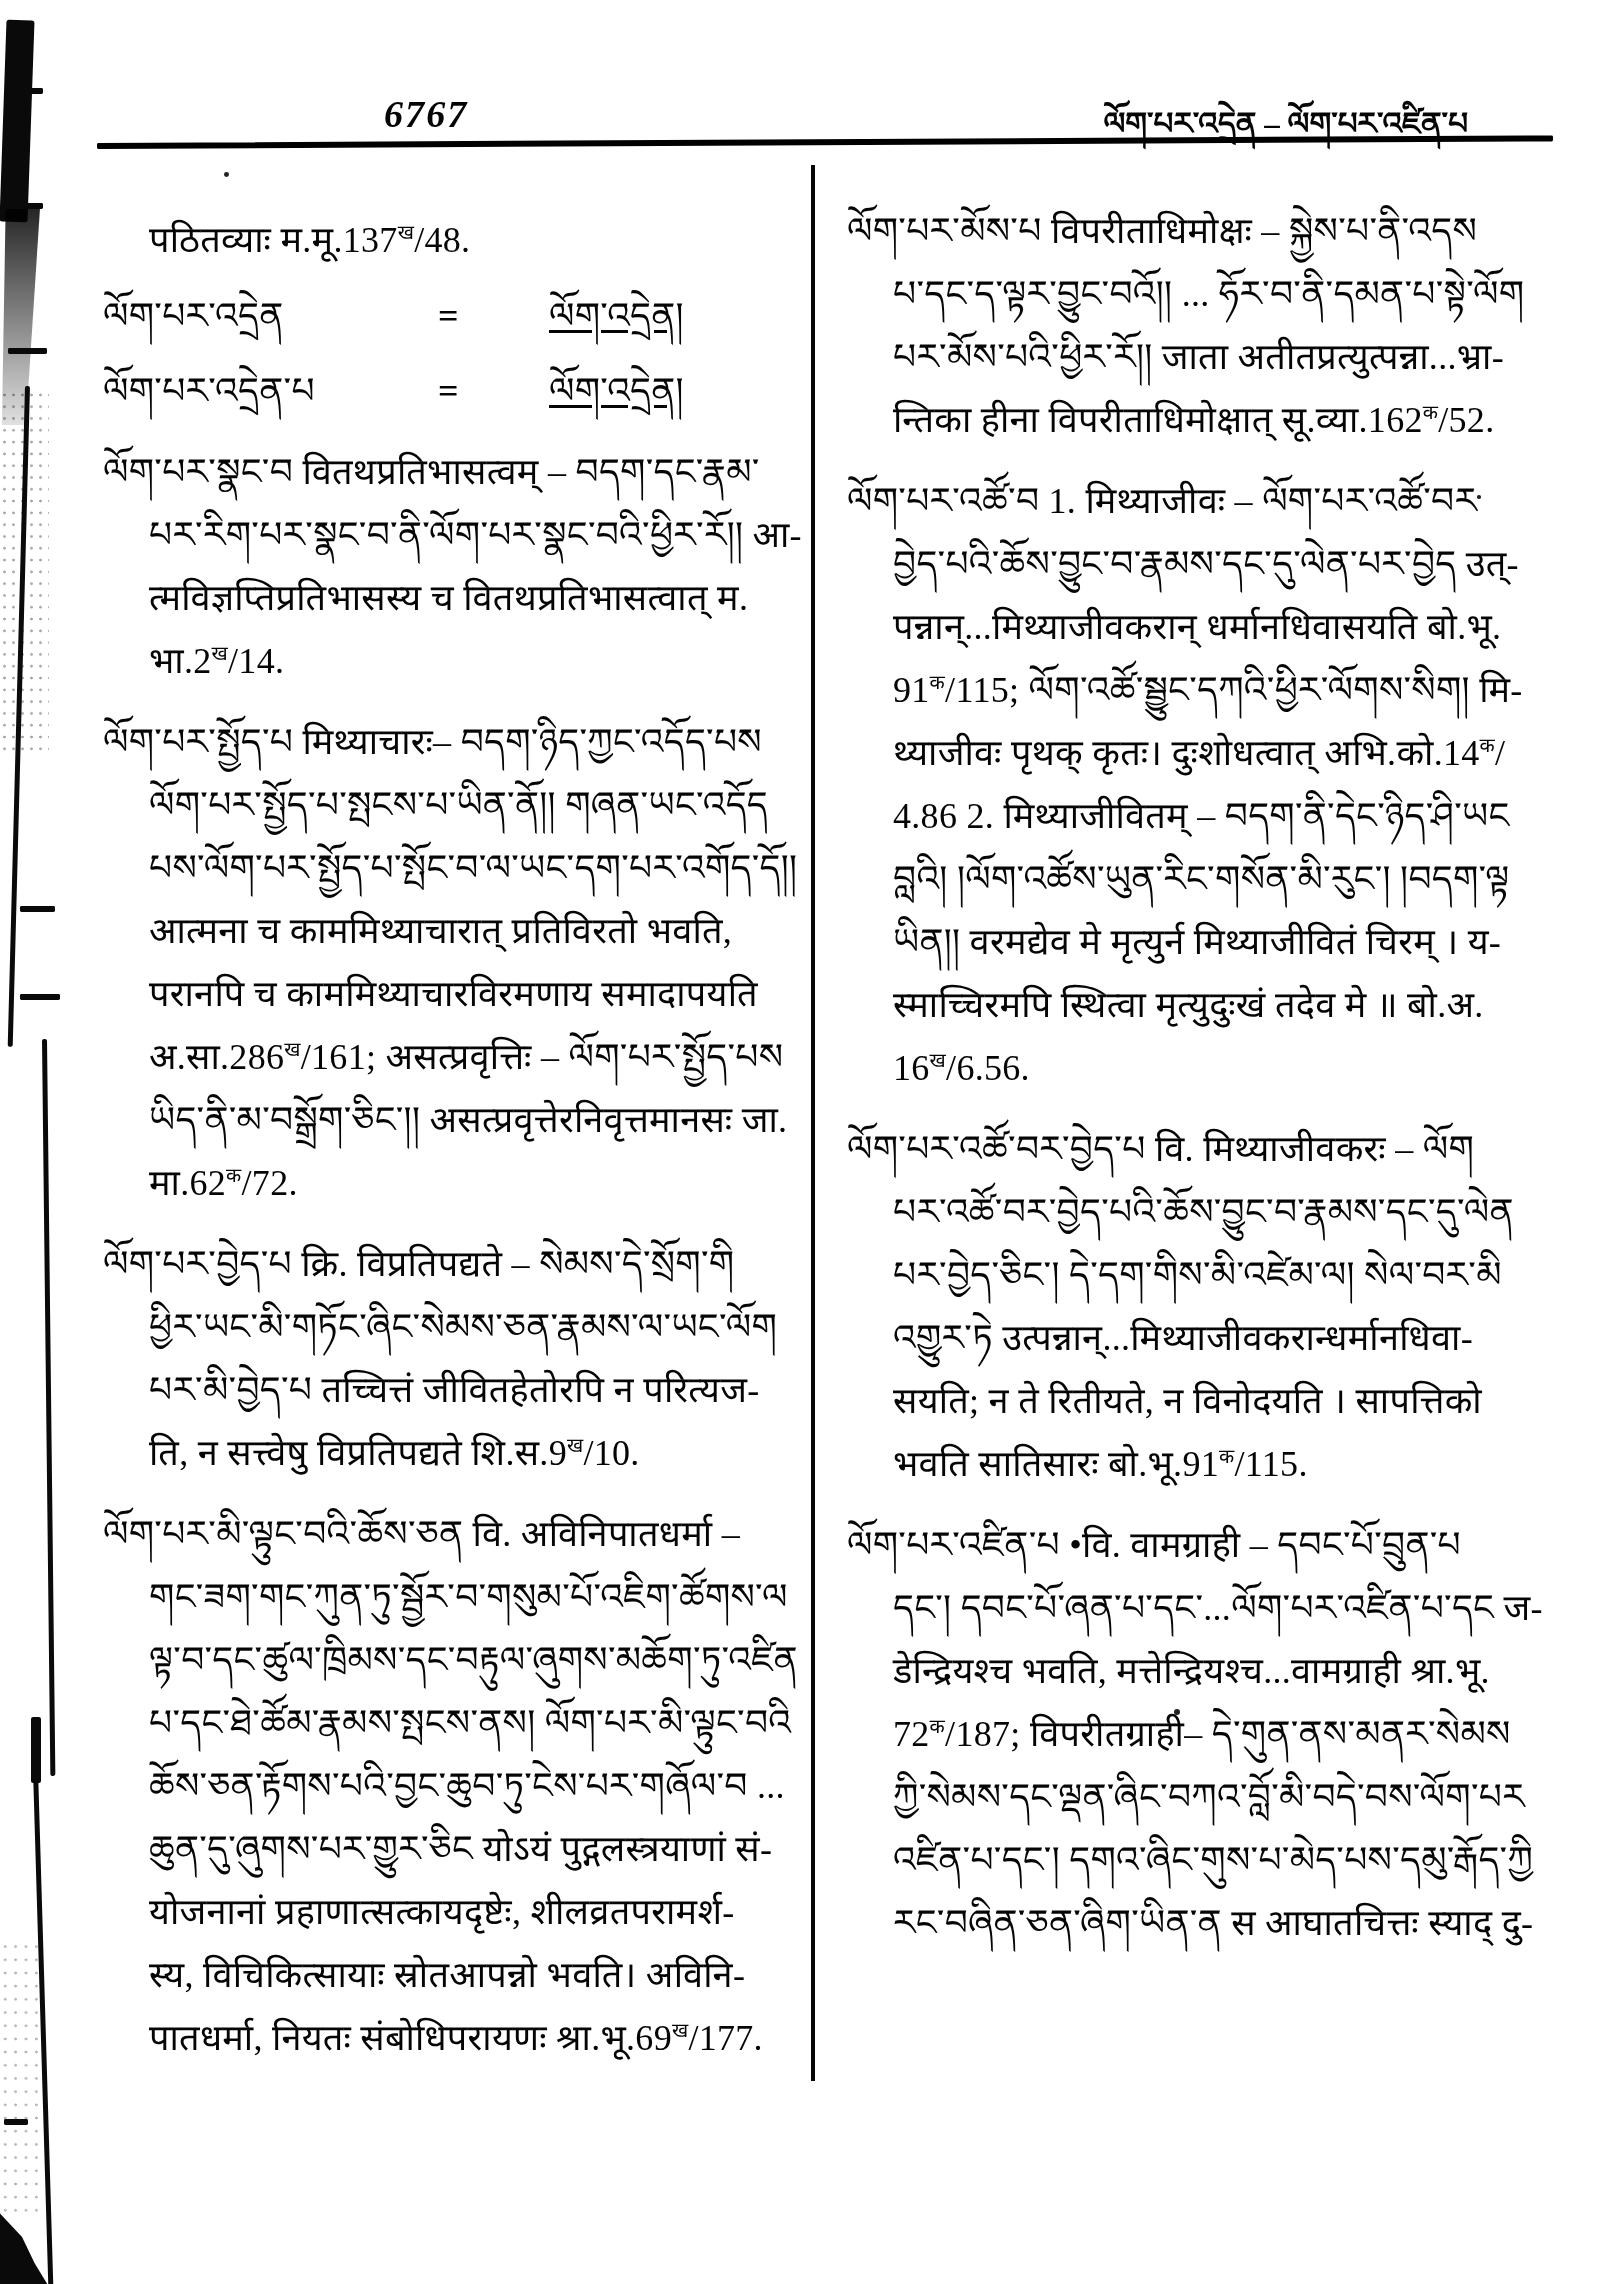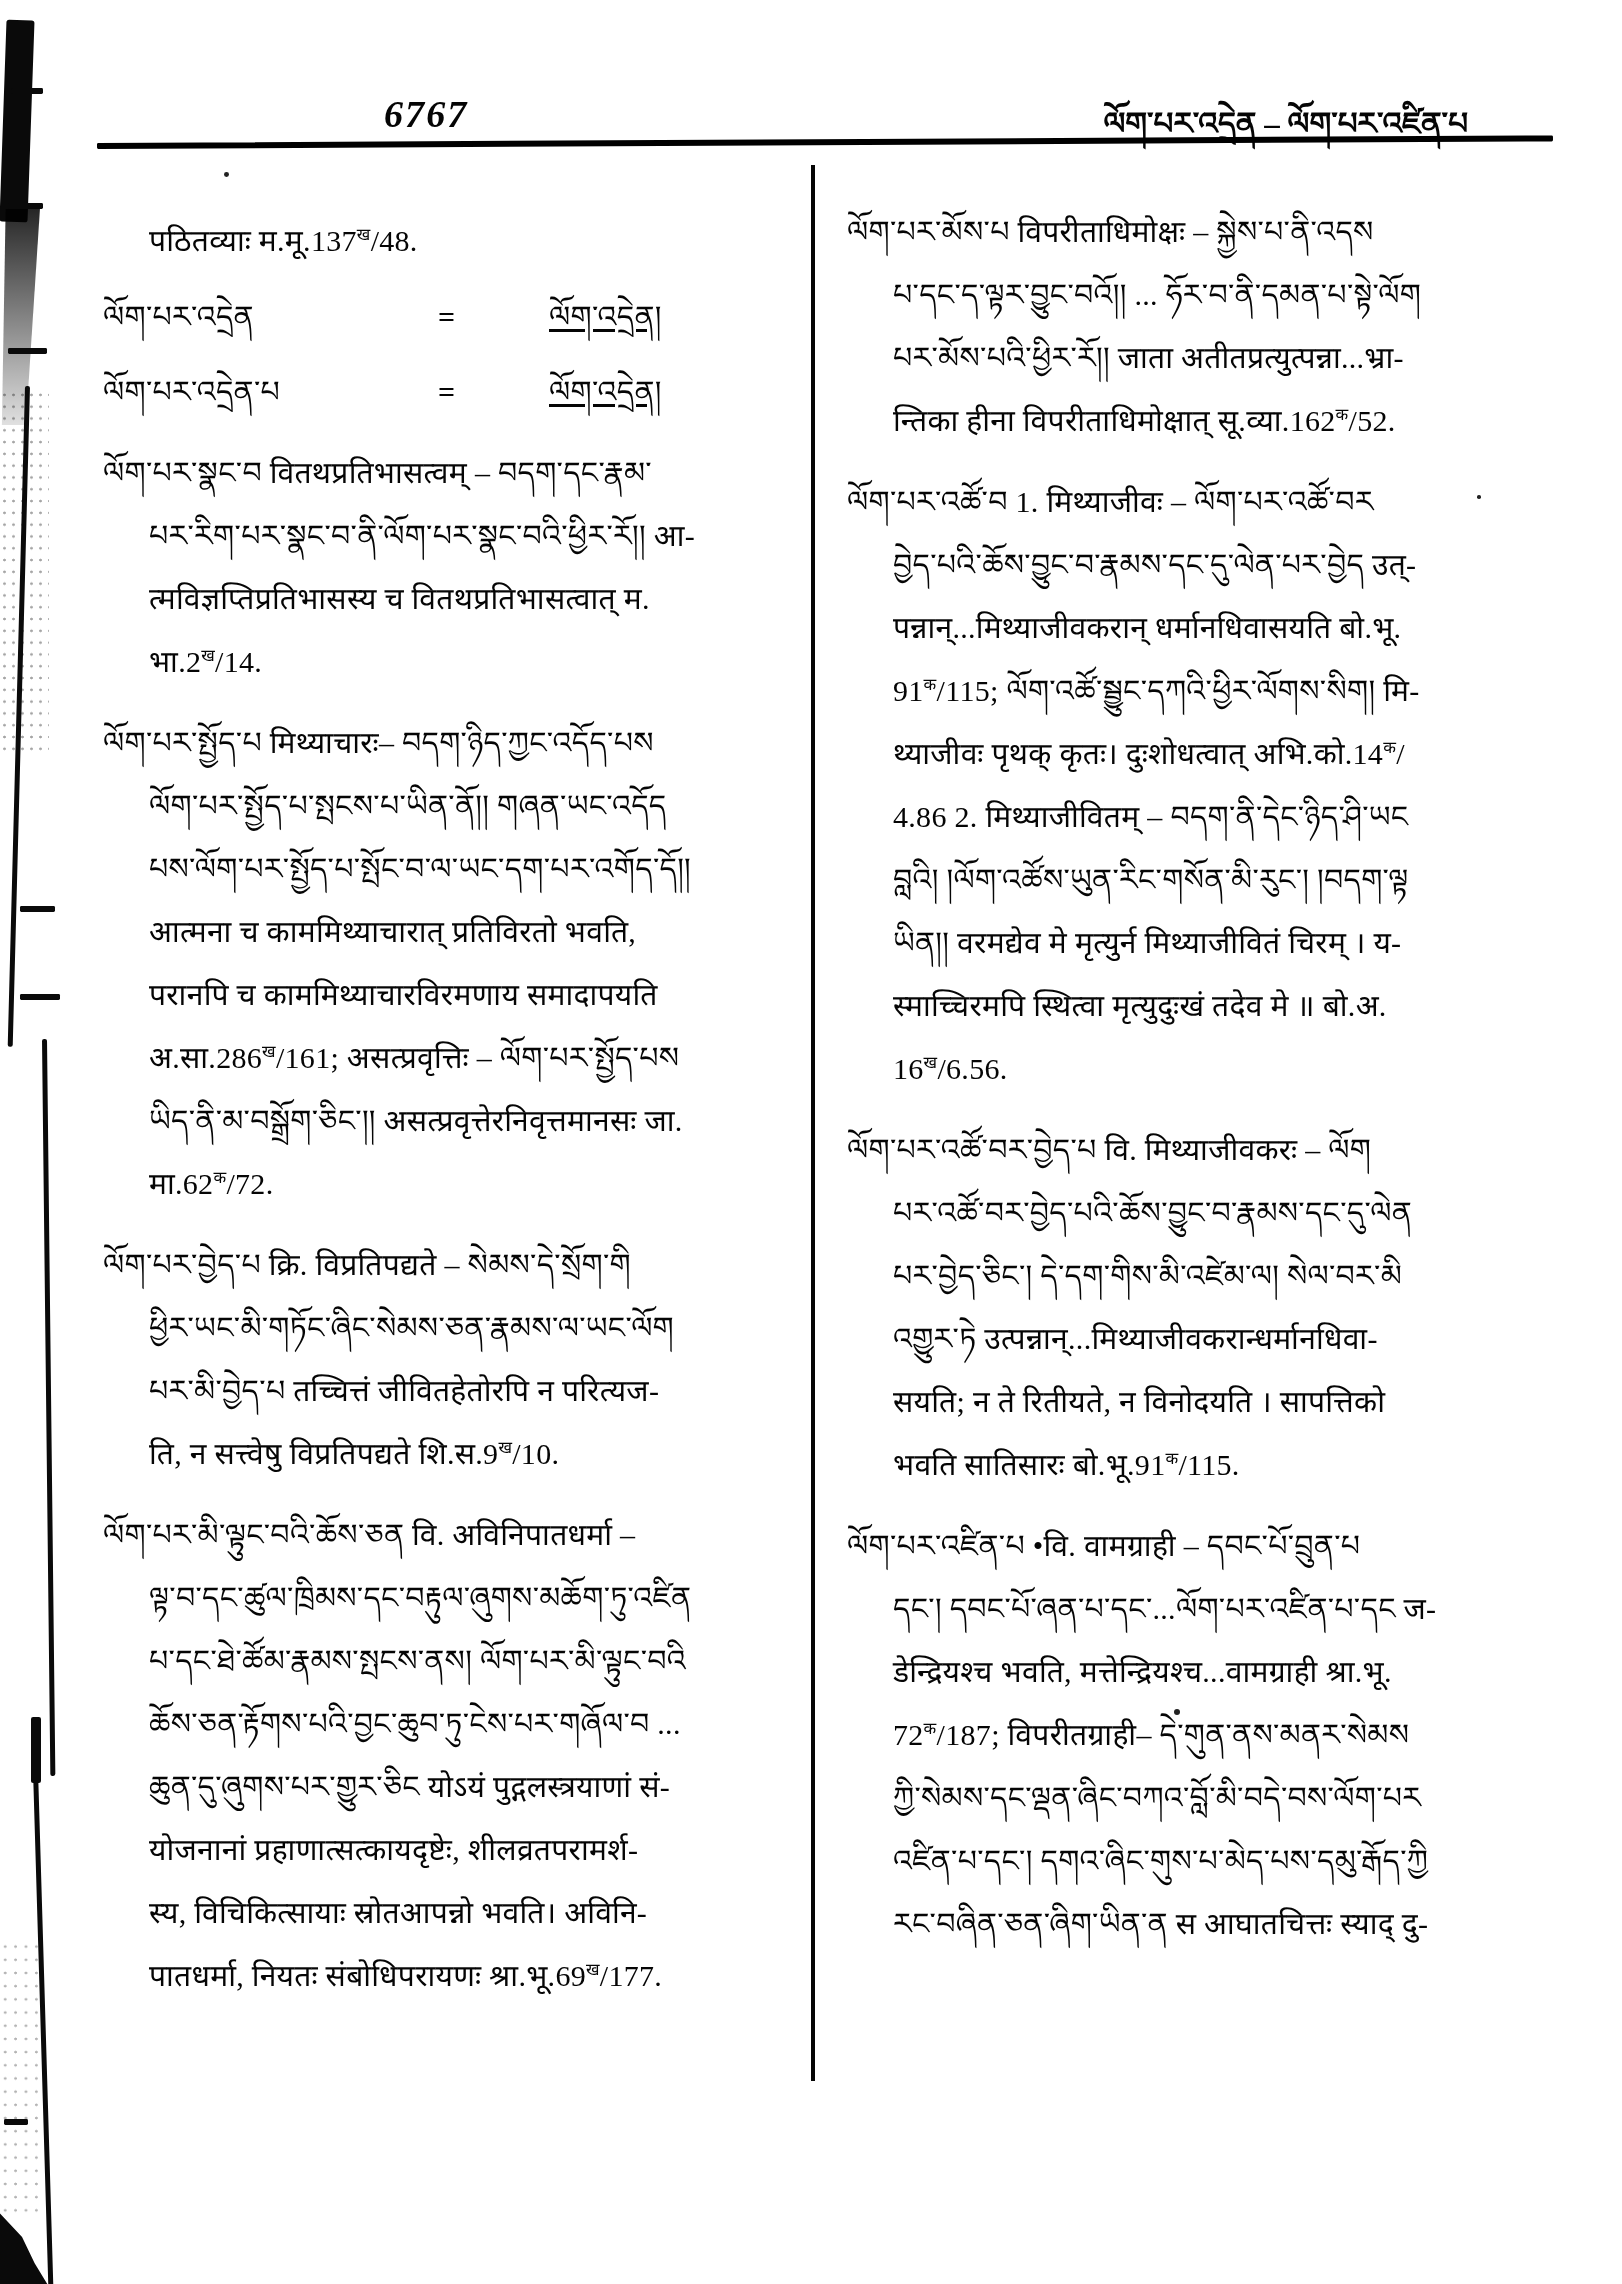--- a/index.html
+++ b/index.html
@@ -35,21 +35,21 @@
   .column-divider{
     position:absolute;left:811px;top:165px;width:3.5px;height:1916px;
     background:#050505;
   }
 
   
   .col{position:absolute;top:0;}
   .col-left{left:103px;top:209px;width:705px;}
   .col-right{left:847px;top:200px;width:708px;}
   .line{
-    font-size:30px;line-height:63px;height:63px;
+    font-size:36px;line-height:63px;height:63px;
     white-space:nowrap;overflow:visible;
     letter-spacing:0.3px;
   }
   .line.indent{padding-left:46px;}
   .line.gap{margin-top:18px;}
   .line sup{font-size:0.55em;vertical-align:super;line-height:0;}
   .eqline{display:flex;align-items:center;margin-top:12.5px;}
   .eqline .eq-left{flex:0 0 335px;}
   .eqline .eq-sign{flex:0 0 111px;font-weight:700;}
   .eqline .eq-right{flex:1 1 auto;text-decoration:underline;}
@@ -129,20 +129,21 @@
       <div class="line indent">आत्मना च काममिथ्याचारात् प्रतिविरतो भवति,</div>
       <div class="line indent">परानपि च काममिथ्याचारविरमणाय समादापयति</div>
       <div class="line indent">अ.सा.286<sup>ख</sup>/161; असत्प्रवृत्तिः – ལོག་པར་སྤྱོད་པས</div>
       <div class="line indent">ཡིད་ནི་མ་བསྒྲོག་ཅིང༌།། असत्प्रवृत्तेरनिवृत्तमानसः जा.</div>
       <div class="line indent">मा.62<sup>क</sup>/72.</div>
       <div class="line gap">ལོག་པར་བྱེད་པ क्रि. विप्रतिपद्यते – སེམས་དེ་སྲོག་གི</div>
       <div class="line indent">ཕྱིར་ཡང་མི་གཏོང་ཞིང་སེམས་ཅན་རྣམས་ལ་ཡང་ལོག</div>
       <div class="line indent">པར་མི་བྱེད་པ तच्चित्तं जीवितहेतोरपि न परित्यज-</div>
       <div class="line indent">ति, न सत्त्वेषु विप्रतिपद्यते शि.स.9<sup>ख</sup>/10.</div>
       <div class="line gap">ལོག་པར་མི་ལྟུང་བའི་ཆོས་ཅན वि. अविनिपातधर्मा –</div>
+      <div class="line indent">གང་ཟག་གང་ཀུན་ཏུ་སྦྱོར་བ་གསུམ་པོ་འཇིག་ཚོགས་ལ</div>
       <div class="line indent">ལྟ་བ་དང་ཚུལ་ཁྲིམས་དང་བརྟུལ་ཞུགས་མཆོག་ཏུ་འཛིན</div>
       <div class="line indent">པ་དང་ཐེ་ཚོམ་རྣམས་སྤངས་ནས། ལོག་པར་མི་ལྟུང་བའི</div>
       <div class="line indent">ཆོས་ཅན་རྟོགས་པའི་བྱང་ཆུབ་ཏུ་ངེས་པར་གཞོལ་བ ...</div>
       <div class="line indent">ཆུན་དུ་ཞུགས་པར་གྱུར་ཅིང योऽयं पुद्गलस्त्रयाणां सं-</div>
       <div class="line indent">योजनानां प्रहाणात्सत्कायदृष्टेः, शीलव्रतपरामर्श-</div>
       <div class="line indent">स्य, विचिकित्सायाः स्रोतआपन्नो भवति। अविनि-</div>
       <div class="line indent">पातधर्मा, नियतः संबोधिपरायणः श्रा.भू.69<sup>ख</sup>/177.</div>
     </div>
   <div class="col col-right" id="col-right">
       <div class="line">ལོག་པར་མོས་པ विपरीताधिमोक्षः – སྐྱེས་པ་ནི་འདས</div>

